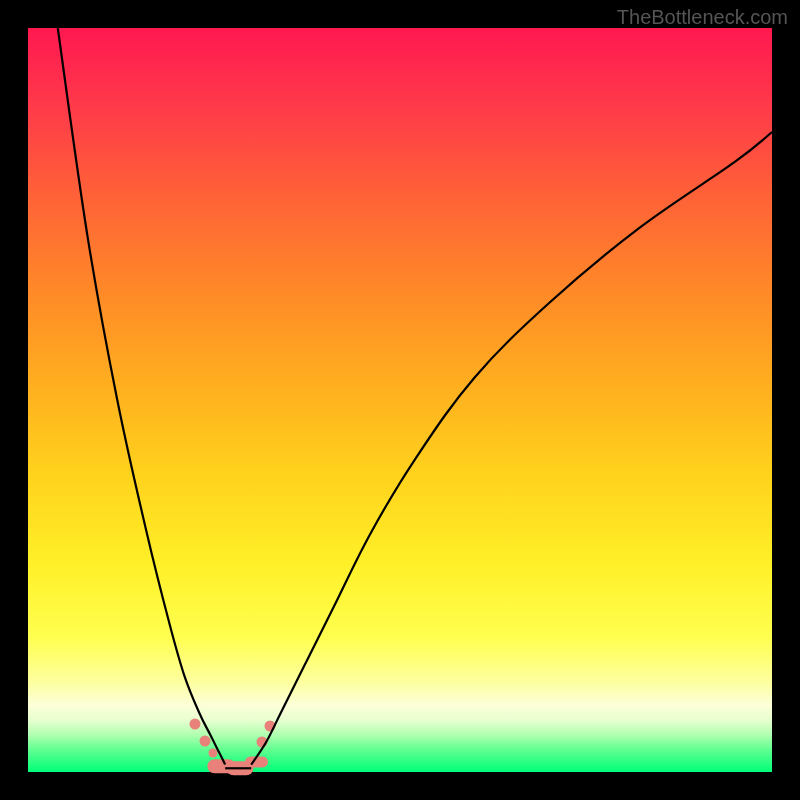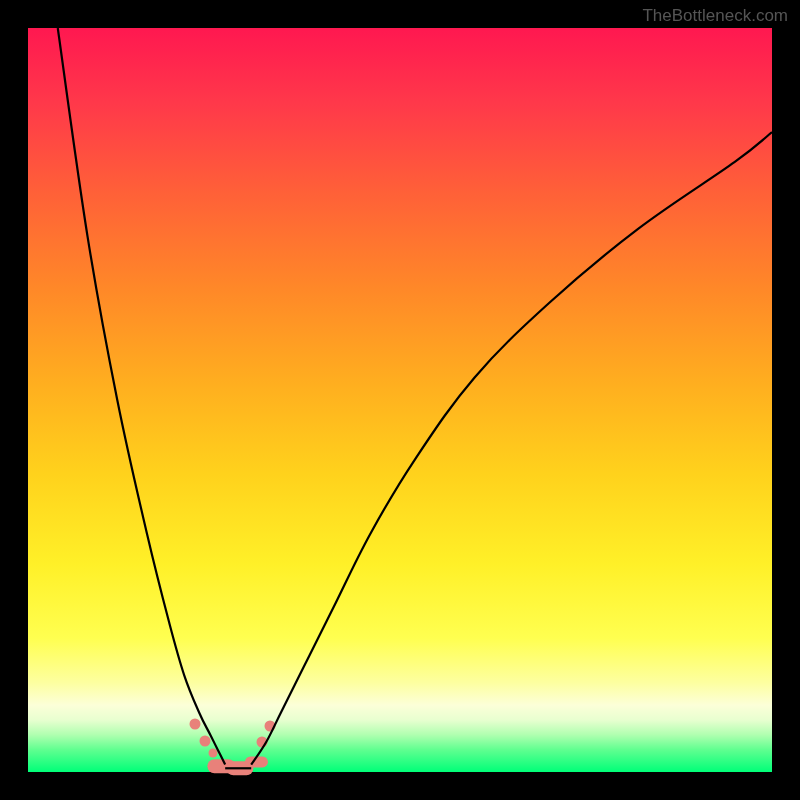--- a/index.html
+++ b/index.html
@@ -12,21 +12,21 @@
       height: 800px;
       background: #000;
       position: relative;
       font-family: Arial, sans-serif;
     }
     .watermark {
       position: absolute;
       top: 6px;
       right: 12px;
       color: #555;
-      font-size: 17px;
+      font-size: 20px;
       font-weight: 500;
       z-index: 10;
     }
     .chart-area {
       position: absolute;
       left: 28px;
       top: 28px;
       width: 744px;
       height: 744px;
     }

